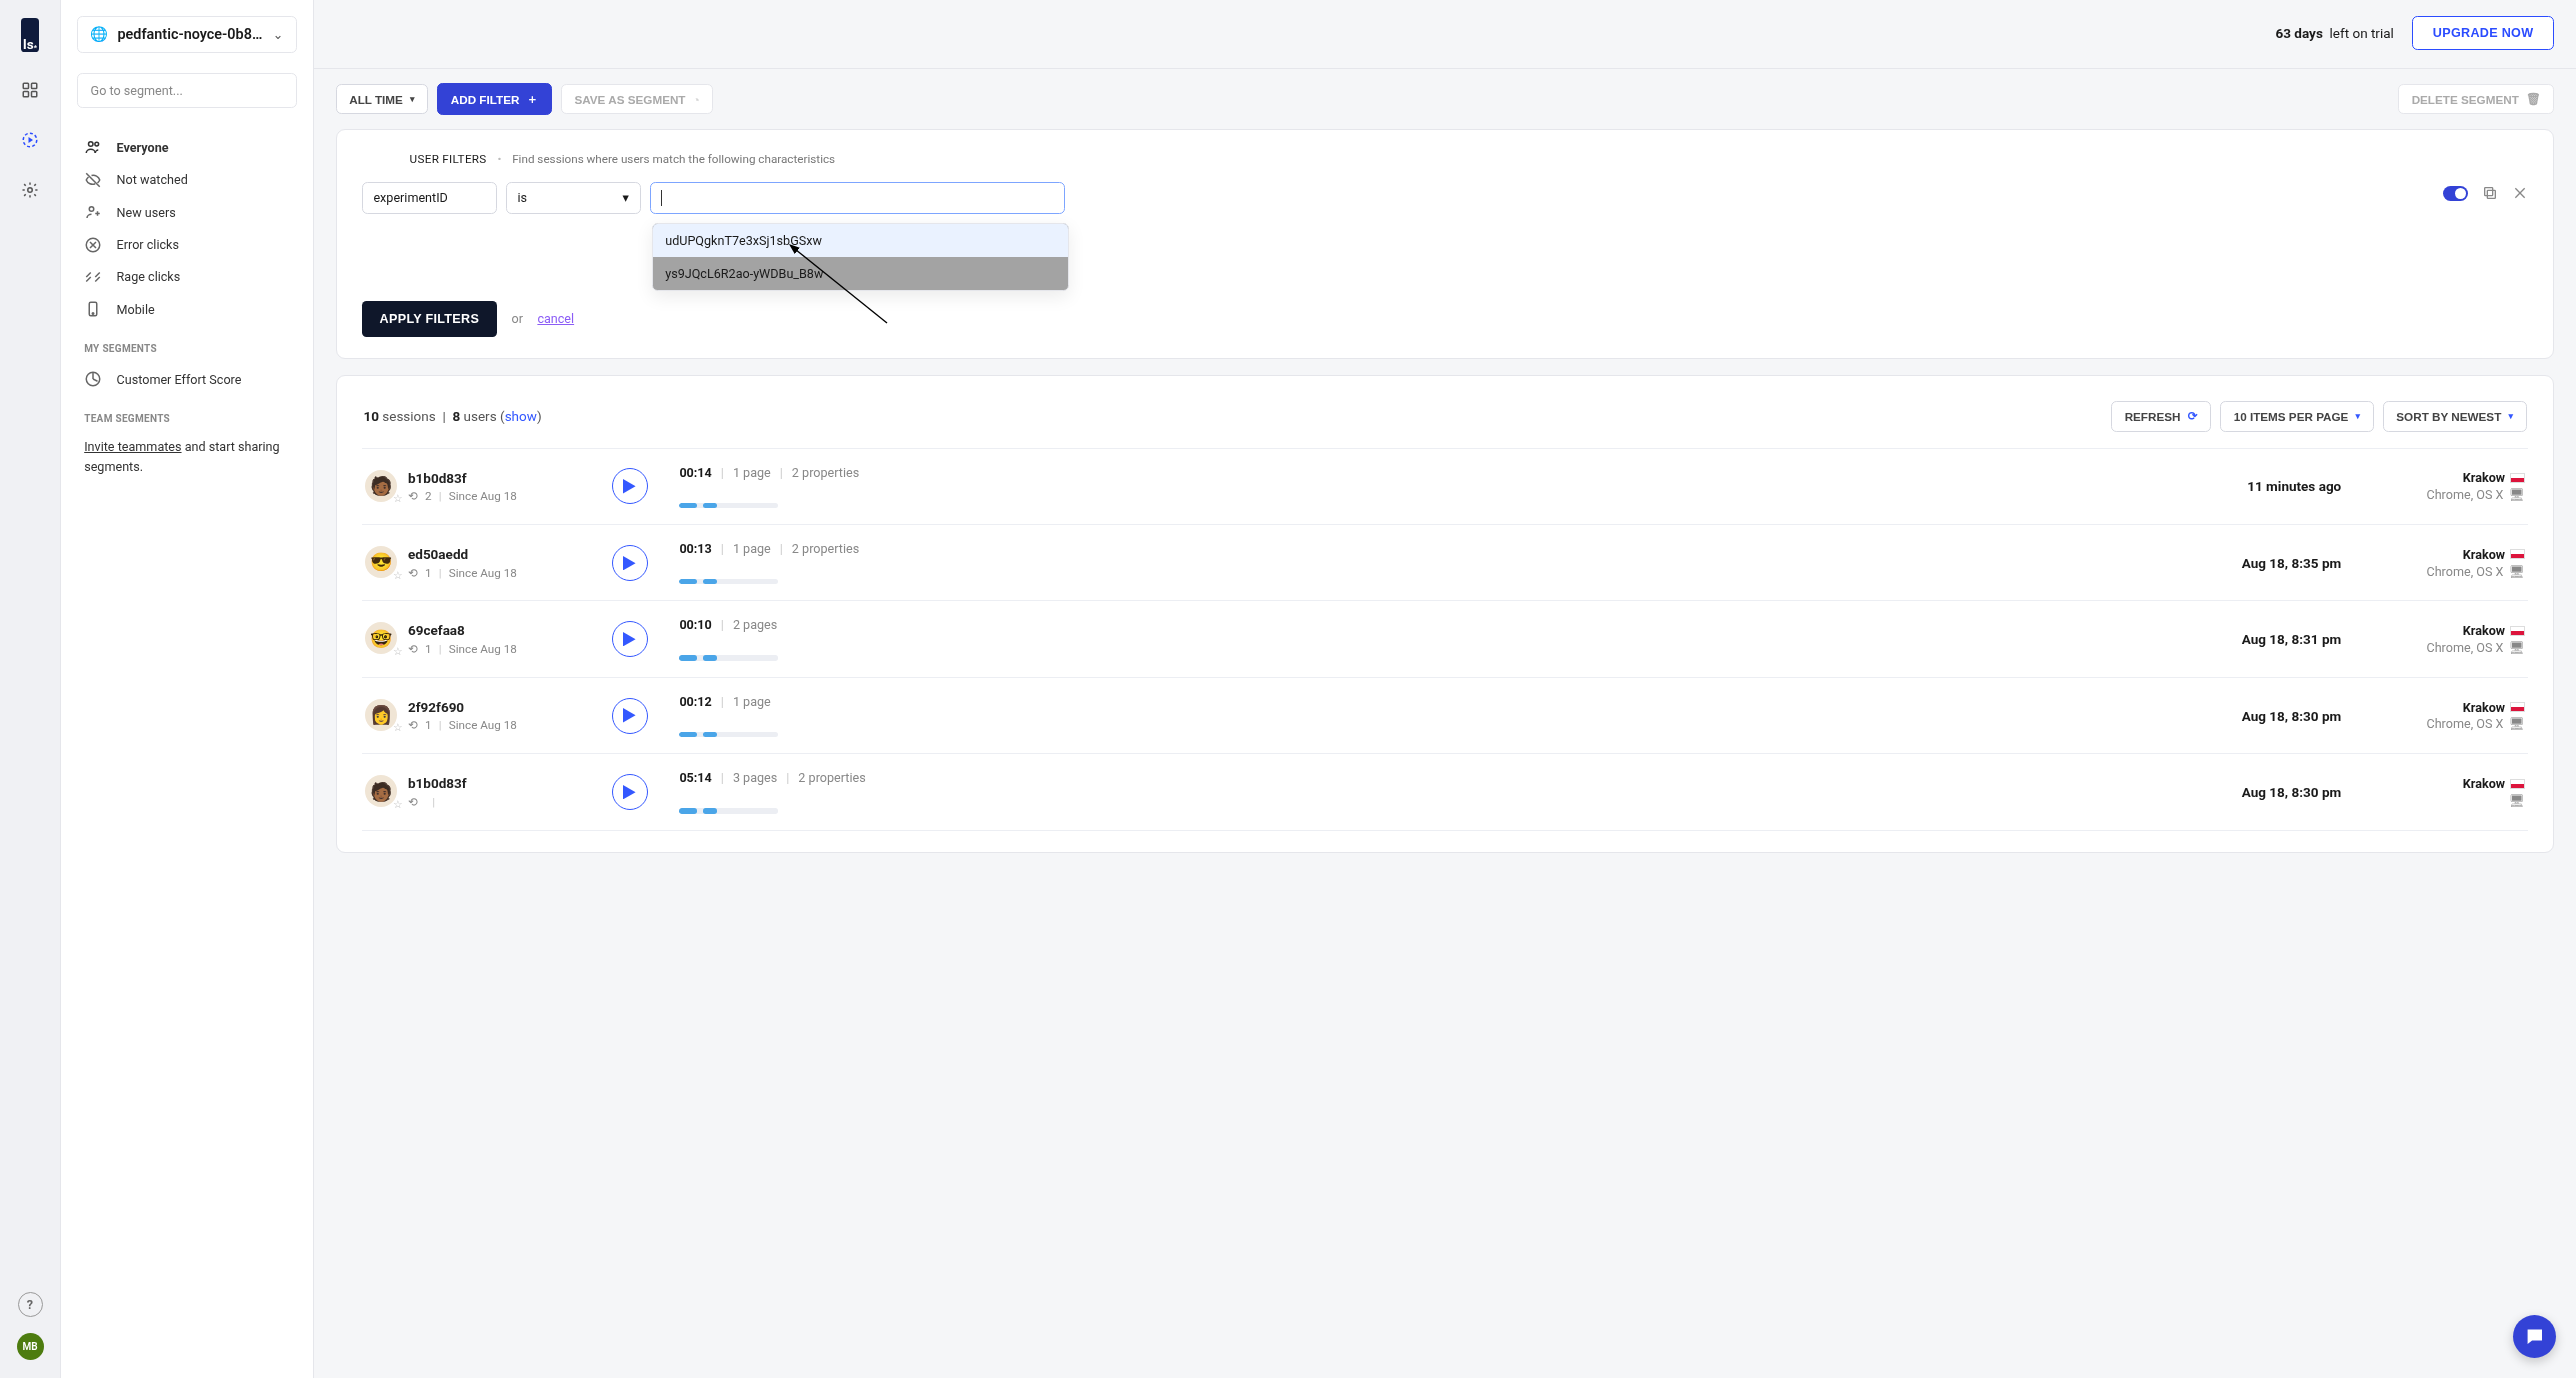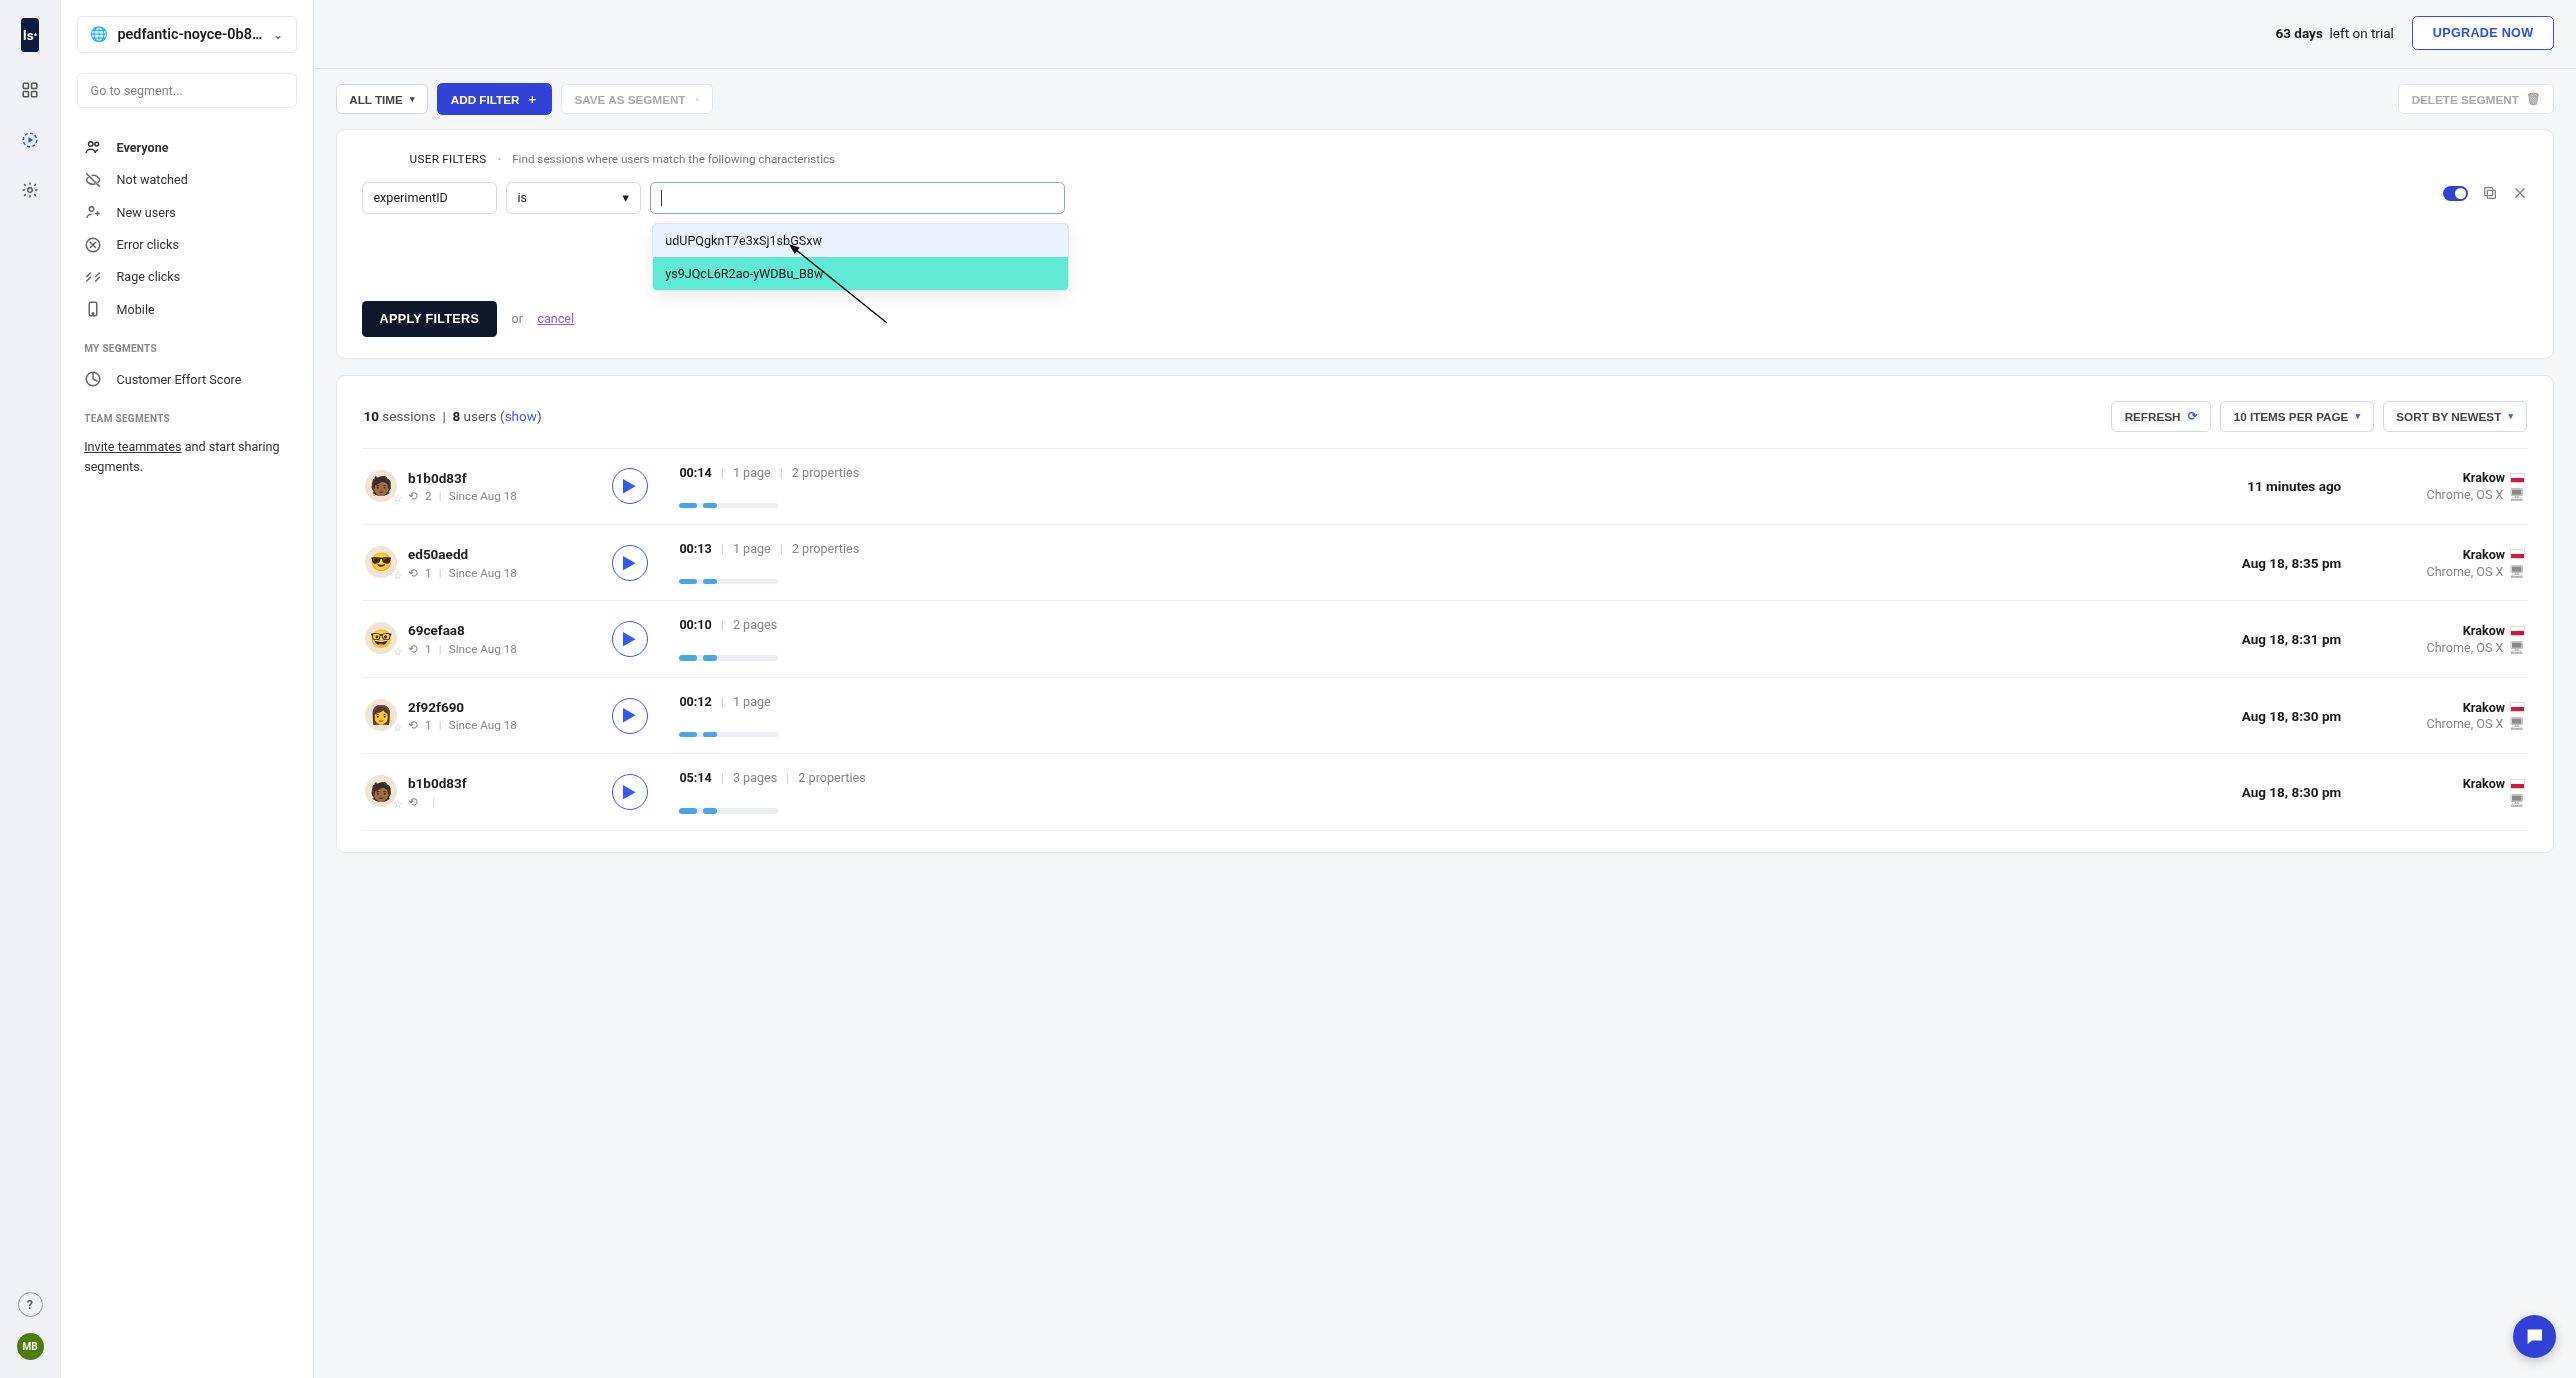--- a/index.html
+++ b/index.html
@@ -2,21 +2,21 @@
 <html style="font-size:14.4px"><head>
 <meta charset="utf-8">
 <style>
 * { box-sizing: border-box; margin: 0; padding: 0; }
 body { font-family: -apple-system, BlinkMacSystemFont, "Segoe UI", Roboto, sans-serif; background: #f5f6f8; color: #1a1a1a; font-size: 12.6px; }
 
 .app { display: flex; height: 100vh; }
 
 
 .icon-rail { width: 61px; background: #f0f1f4; display: flex; flex-direction: column; align-items: center; padding-top: 18px; gap: 25px; border-right: 0.9px solid #e5e6eb; position: relative; }
-.icon-rail .logo { width: 18px; height: 34px; background: #0f1b3c; border-radius: 3.6px; display: flex; align-items: center; justify-content: center; color: #fff; font-weight: 700; font-size: 13.5px; }
+.icon-rail .logo { width: 18px; height: 34px; background: #0f1b3c; border-radius: 3.6px; display: flex; align-items: flex-end; justify-content: center; color: #fff; font-weight: 700; font-size: 13.5px; }
 .icon-rail .nav-icon { width: 25px; height: 25px; display: flex; align-items: center; justify-content: center; color: #555; cursor: pointer; }
 .icon-rail .nav-icon.active { color: #2b4cff; }
 .icon-rail .bottom-rail { margin-top: auto; display:flex; flex-direction:column; align-items:center; gap:16px; padding-bottom:18px; }
 .icon-rail .help-icon { width: 25px; height:25px; border:1.4px solid #999; border-radius:50%; display:flex; align-items:center; justify-content:center; color:#666; font-size:12.6px; font-weight:700; cursor:pointer; }
 .icon-rail .avatar-circle { width:27px; height:27px; border-radius:50%; background:#4d7c0f; color:#fff; display:flex; align-items:center; justify-content:center; font-size:10px; font-weight:600; }
 
 
 .sidebar { width: 253px; background: #fff; border-right: 0.9px solid #e5e6eb; padding: 16px 16px; display:flex; flex-direction:column; gap: 1.8px; }
 .project-select { display:flex; align-items:center; gap:9px; padding:9px 12.6px; border:0.9px solid #e5e6eb; border-radius:5.4px; cursor:pointer; margin-bottom:18px; }
 .project-select .globe { color:#888; font-size:14.4px; }
@@ -61,21 +61,21 @@
 .filter-pill.sel { display:flex; align-items:center; justify-content:space-between; min-width:135px; cursor:pointer; }
 .filter-pill.val { min-width:415px; border-color:#7da5ff; display:flex; align-items:center; }
 .filter-pill.val .cursor { width:0.9px; height:16px; background:#333; }
 .add-circle { width:27px; height:27px; border:0.9px solid #d6d8e0; border-radius:50%; display:flex; align-items:center; justify-content:center; color:#3342d6; font-size:16px; margin-top:10.8px; cursor:pointer; background:#fff; }
 .filter-actions { position:absolute; right:0; top:3.6px; display:flex; align-items:center; gap:14.4px; color:#888; }
 .filter-actions .toggle { width:25px; height:14.4px; background:#3342d6; border-radius:9px; position:relative; cursor:pointer; }
 .filter-actions .toggle::after { content:''; position:absolute; right:1.8px; top:1.8px; width:10.8px; height:10.8px; border-radius:50%; background:#fff; }
 .filter-actions .ico { cursor:pointer; width:16px; height:16px; display:flex; align-items:center; justify-content:center; }
 
 
-.suggest { position:absolute; left:290px; top:41px; width:417px; background:#5eead4; border:0.9px solid #e5e6eb; border-radius:5.4px; box-shadow:0 5.4px 18px rgba(0,0,0,.08); z-index:10; overflow:hidden; }
+.suggest { position:absolute; left:290px; top:41px; width:417px; background:#a3a3a3; border:0.9px solid #e5e6eb; border-radius:5.4px; box-shadow:0 5.4px 18px rgba(0,0,0,.08); z-index:10; overflow:hidden; }
 .suggest .opt { padding:9px 12.6px; font-size:12.6px; cursor:pointer; }
 .suggest .opt.hover { background:#eaf2ff; }
 .arrow-annot { position:absolute; left:426px; top:60px; z-index:11; pointer-events:none; }
 
 .apply-row { display:flex; align-items:center; gap:14.4px; margin-top:49px; }
 .apply-btn { background:#0f172a; color:#fff; border:none; border-radius:4.5px; padding:10.8px 18px; font-weight:700; font-size:12.6px; letter-spacing:0.3px; cursor:pointer; }
 .apply-row .or { color:#888; }
 .apply-row .cancel { color:#8b5cf6; text-decoration:underline; cursor:pointer; }
 
 

